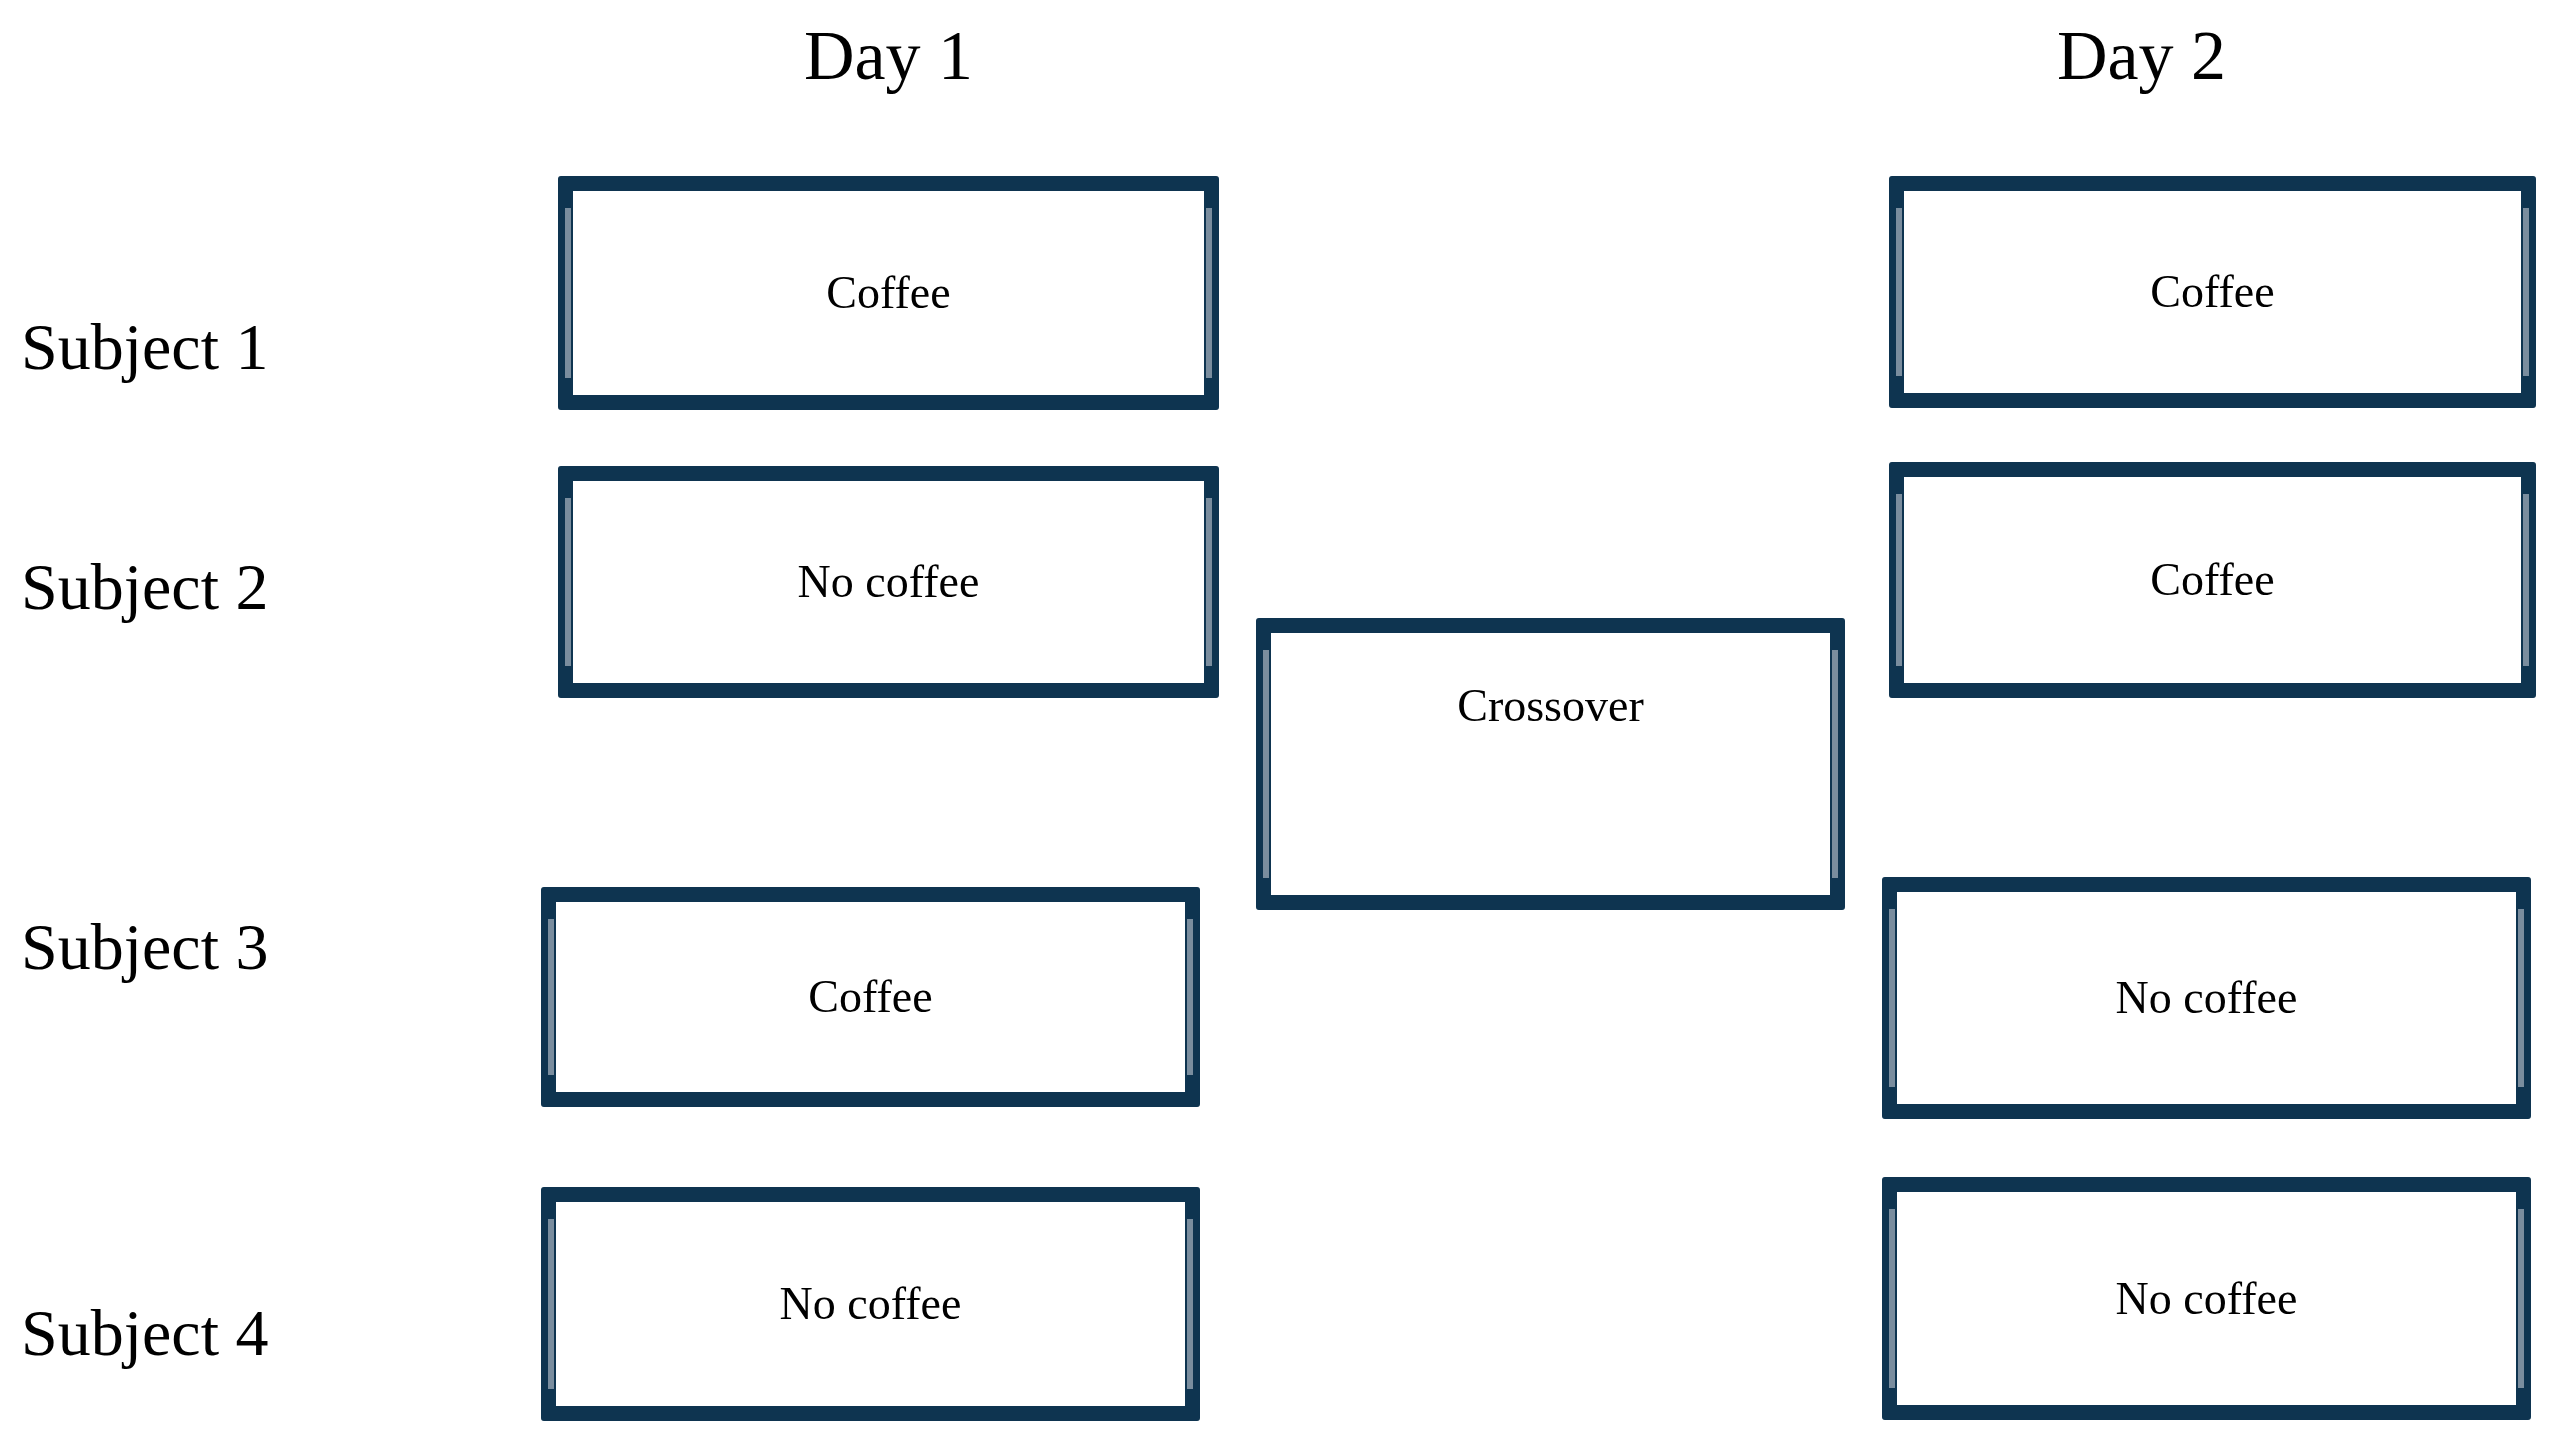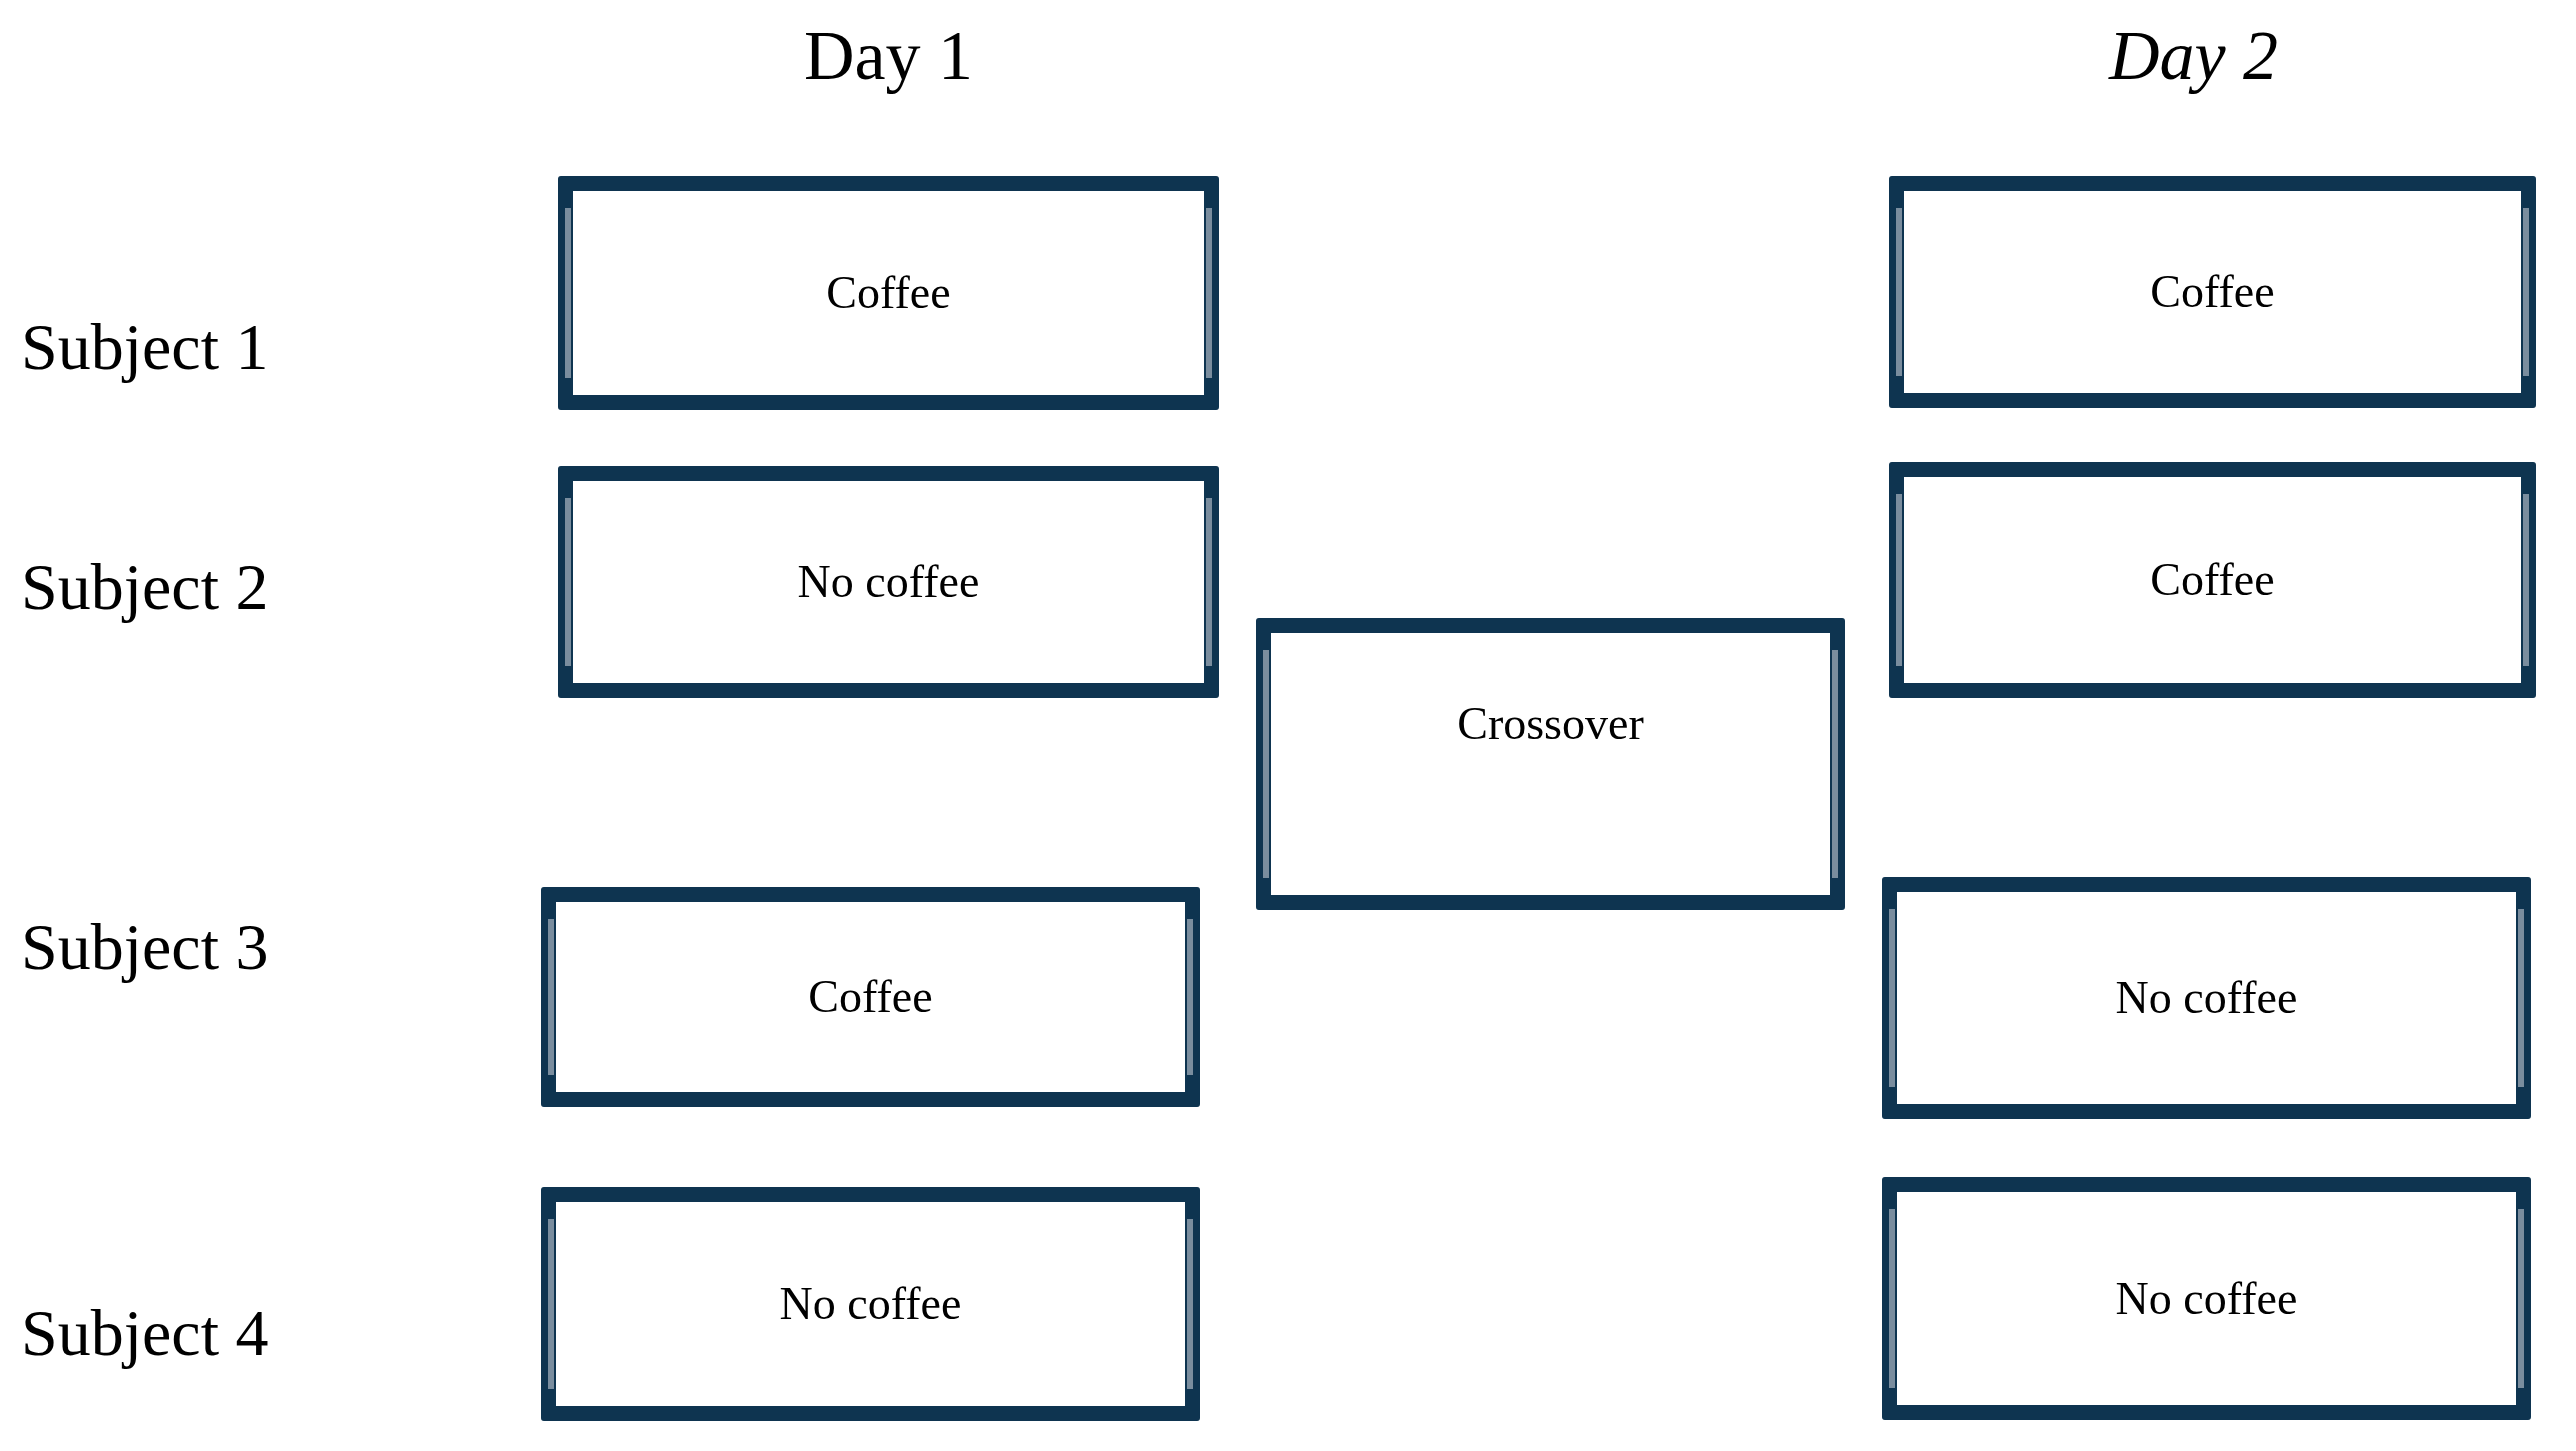--- a/index.html
+++ b/index.html
@@ -22,21 +22,21 @@
   
   .col-header {
     position: absolute;
     font-size: 70px;
     line-height: 1;
     color: #000000;
     white-space: nowrap;
     text-align: center;
   }
   #header-day1 { left: 676px;  top: 21px; width: 425px; }
-  #header-day2 { left: 1981px; top: 21px; width: 425px; font-style: italic; }
+  #header-day2 { left: 1929px; top: 21px; width: 425px; }
 
   
   .subject-label {
     position: absolute;
     left: 21px;
     font-size: 66px;
     line-height: 1;
     color: #000000;
     white-space: nowrap;
   }
@@ -99,21 +99,21 @@
   #box-d2-s2 { left: 1889px; top: 462px;  width: 647px; height: 236px; }
   #box-d2-s3 { left: 1882px; top: 877px;  width: 649px; height: 242px; }
   #box-d2-s4 { left: 1882px; top: 1177px; width: 649px; height: 243px; }
 
   
   #box-crossover {
     left: 1256px; top: 618px; width: 589px; height: 292px;
     align-items: flex-start;
   }
   #box-crossover .box-label {
-    margin-top: 68px;
+    margin-top: 50px;
   }
 </style>
 </head>
 <body>
 
 <div id="canvas">
 
   <div class="col-header" id="header-day1">Day 1</div>
 
   <div class="col-header" id="header-day2">Day 2</div>

